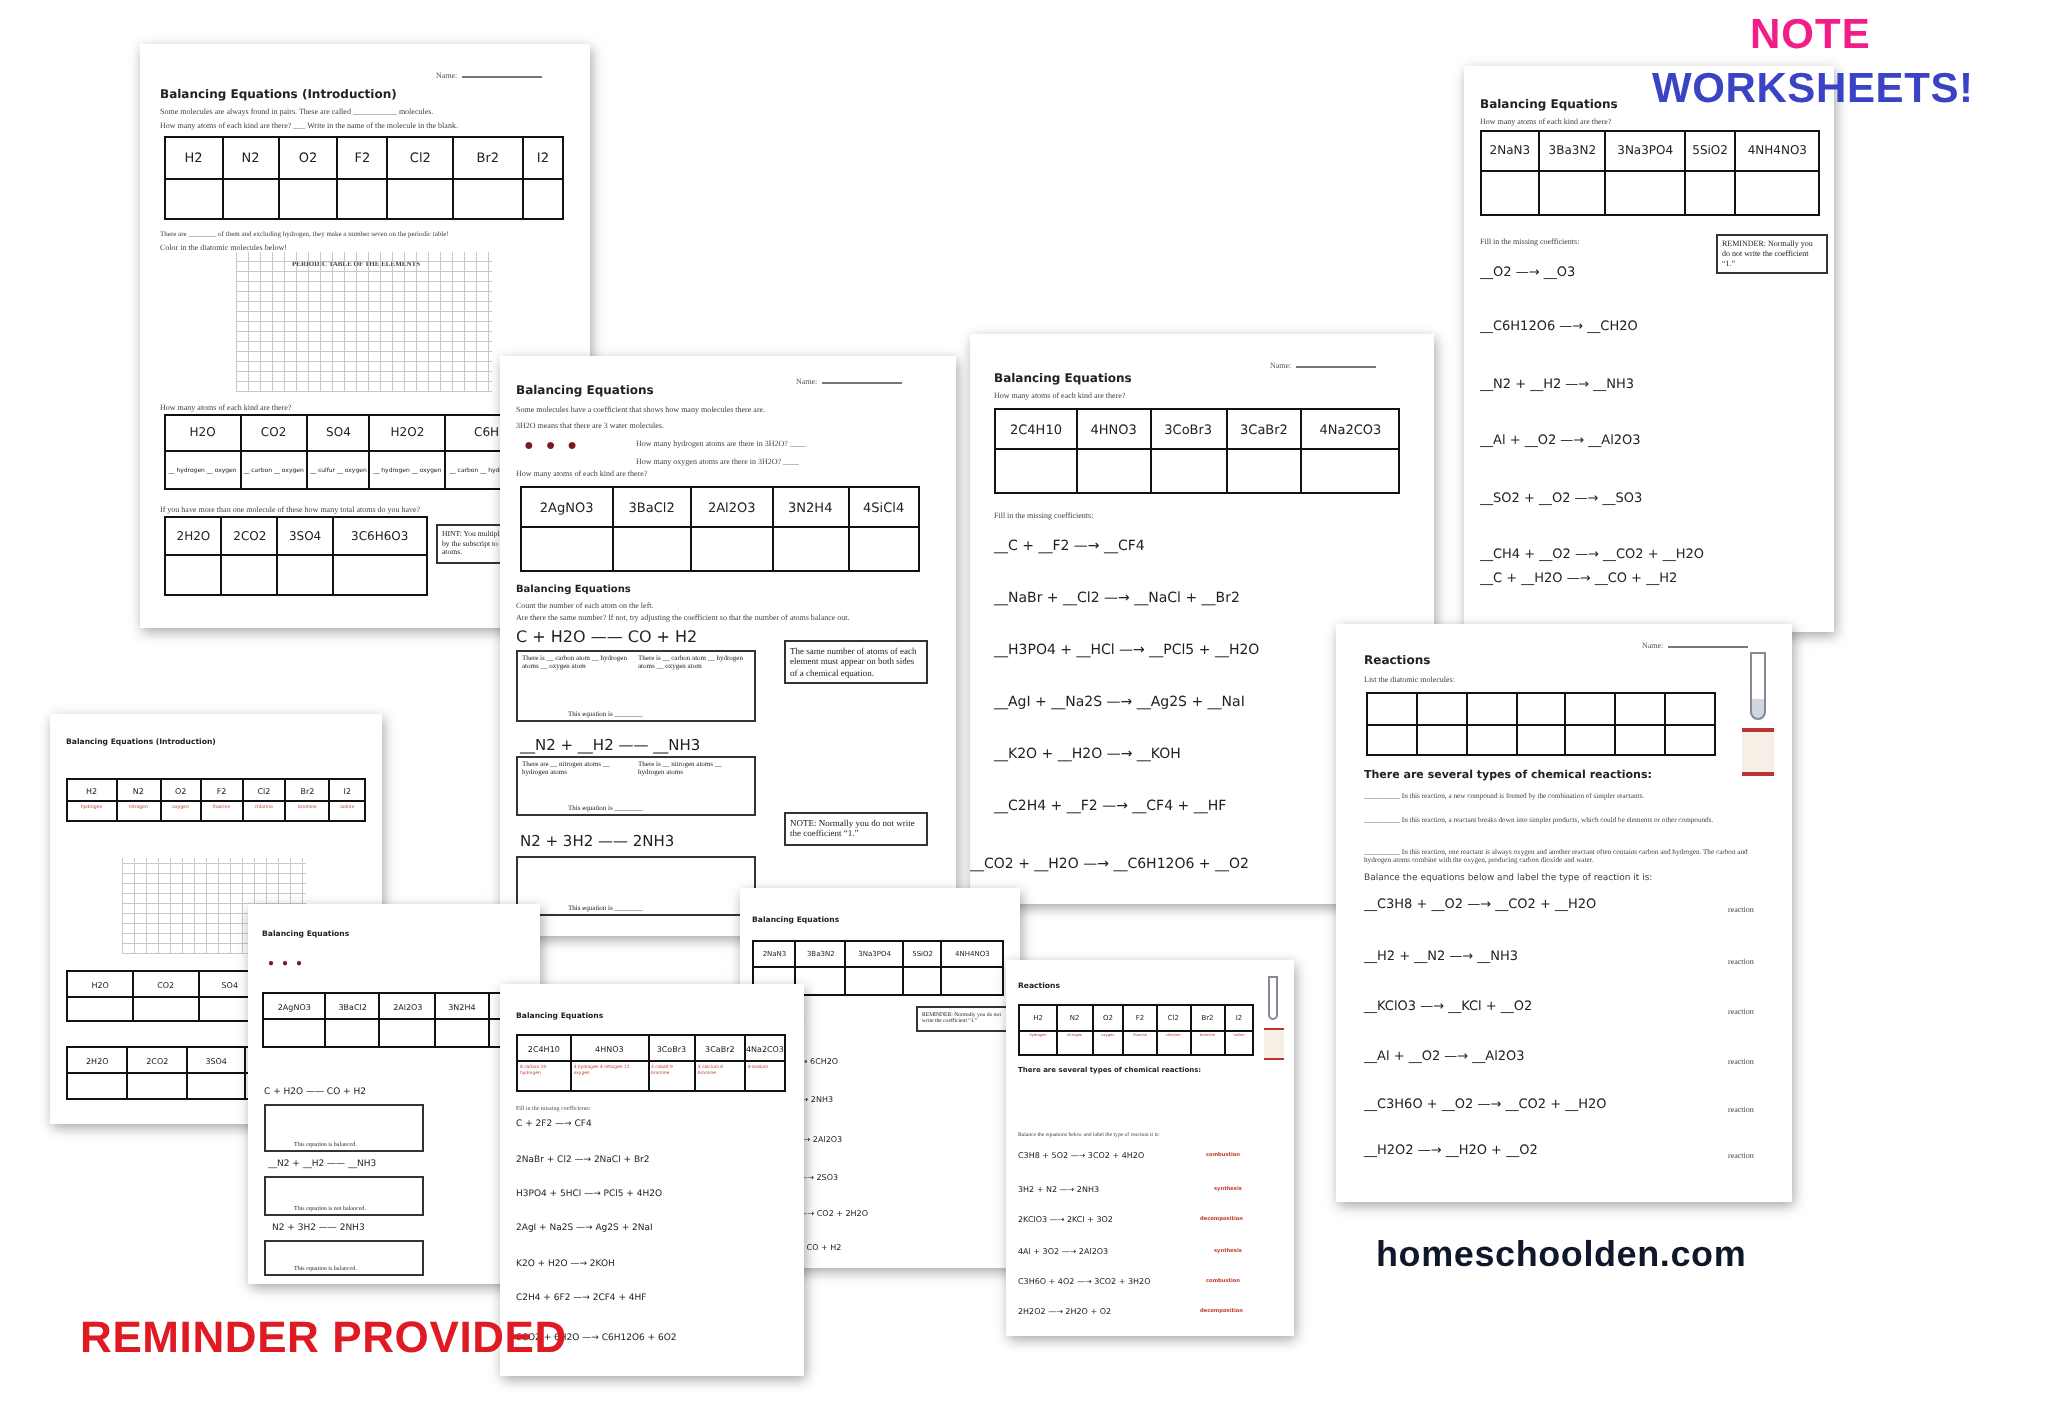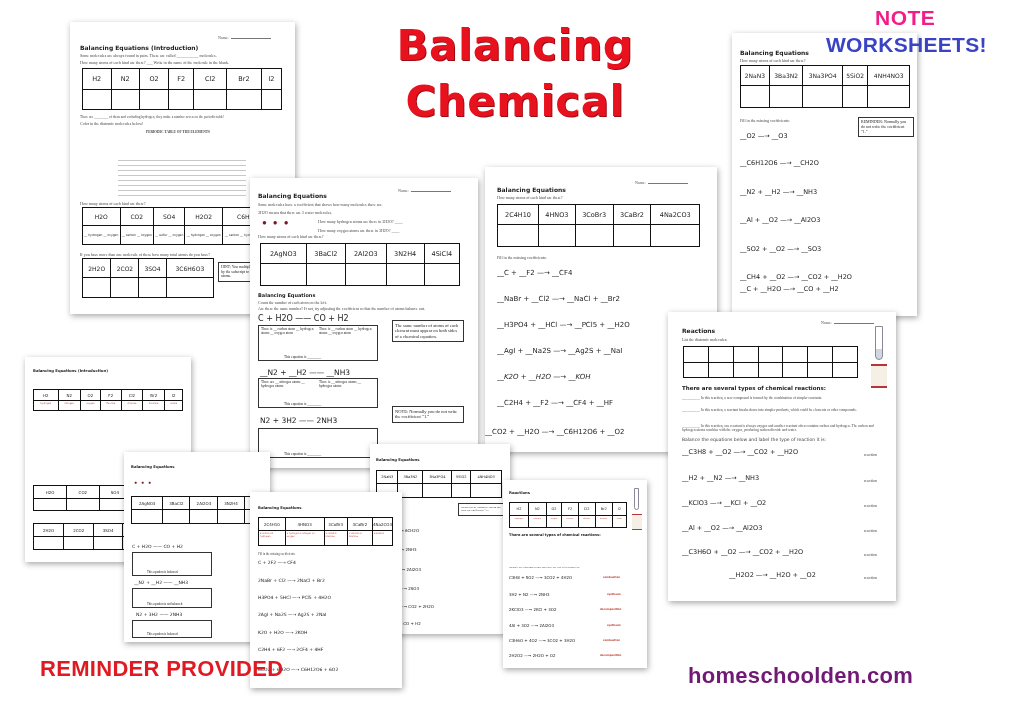--- a/index.html
+++ b/index.html
@@ -28,21 +28,21 @@
 
   .title-main {
     position: absolute; left: 300px; top: 18px; width: 430px; text-align: center;
     font-family: "DejaVu Sans", sans-serif; font-weight: bold; color: #e8121f;
     font-size: 42px; line-height: 56px; letter-spacing: 0.5px;
     text-shadow: 1px 1px 0 #9a0d14;
   }
   .free { position: absolute; left: 875px; top: 6px; font-family: "Liberation Sans", sans-serif; font-weight: bold; font-size: 21px; color: #f21d88; letter-spacing: 0.5px;}
   .worksheets { position: absolute; left: 826px; top: 33px; font-family: "Liberation Sans", sans-serif; font-weight: bold; font-size: 21px; color: #3b43c5; letter-spacing: 0.3px;}
   .answers { position: absolute; left: 40px; top: 656px; font-family: "Liberation Sans", sans-serif; font-weight: bold; font-size: 22px; color: #e01a22; letter-spacing: 0.3px; }
-  .site { position: absolute; left: 688px; top: 663px; font-family: "Liberation Sans", sans-serif; font-weight: bold; font-size: 22px; color: #701a75; letter-spacing: 0.3px; }
+  .site { position: absolute; left: 688px; top: 617px; font-family: "Liberation Sans", sans-serif; font-weight: bold; font-size: 18px; color: #0f172a; letter-spacing: 0.3px; }
 </style>
 </head>
 <body>
 
 <div class="sheet" style="left:732px;top:33px;width:185px;height:283px;">
   <div class="ttl" style="left:8px;top:16px;">Balancing Equations</div>
   <div class="tiny" style="left:8px;top:25px;">How many atoms of each kind are there?</div>
   <table style="left:8px;top:32px;width:170px;height:43px;">
     <tbody>
         <tr style="height:20px;">
@@ -162,21 +162,21 @@
           <td></td>
           <td></td>
         </tr>
   </tbody>
     </table>
   <div class="tiny" style="left:12px;top:88px;">Fill in the missing coefficients:</div>
   <div class="eq" style="left:12px;top:102px;font-size:7px;">__C + __F2 —→ __CF4</div>
   <div class="eq" style="left:12px;top:128px;font-size:7px;">__NaBr + __Cl2 —→ __NaCl + __Br2</div>
   <div class="eq" style="left:12px;top:154px;font-size:7px;">__H3PO4 + __HCl —→ __PCl5 + __H2O</div>
   <div class="eq" style="left:12px;top:180px;font-size:7px;">__AgI + __Na2S —→ __Ag2S + __NaI</div>
-  <div class="eq" style="left:12px;top:206px;font-size:7px;font-style:italic;">__K2O + __H2O —→ __KOH</div>
+  <div class="eq" style="left:12px;top:206px;font-size:7px;">__K2O + __H2O —→ __KOH</div>
   <div class="eq" style="left:12px;top:232px;font-size:7px;">__C2H4 + __F2 —→ __CF4 + __HF</div>
   <div class="eq" style="left:0;top:261px;font-size:7px;">__CO2 + __H2O —→ __C6H12O6 + __O2</div>
 </div>
 
 <div class="sheet" style="left:250px;top:178px;width:228px;height:290px;">
   <div class="name" style="left:148px;top:10px;">Name:</div>
   <div class="ttl" style="left:8px;top:14px;">Balancing Equations</div>
   <div class="tiny" style="left:8px;top:24px;">Some molecules have a coefficient that shows how many molecules there are.</div>
   <div class="tiny" style="left:8px;top:32px;">3H2O means that there are 3 water molecules.</div>
   <div style="position:absolute;left:12px;top:40px;width:40px;height:10px;font-size:8px;color:#7a1822;letter-spacing:6px;">●●●</div>
@@ -255,21 +255,21 @@
   <div class="ttl" style="left:14px;top:73px;font-size:5.5px;">There are several types of chemical reactions:</div>
   <div class="tiny" style="left:14px;top:84px;font-size:3.6px;">__________ In this reaction, a new compound is formed by the combination of simpler reactants.</div>
   <div class="tiny" style="left:14px;top:96px;font-size:3.6px;white-space:normal;width:200px;">__________ In this reaction, a reactant breaks down into simpler products, which could be elements or other compounds.</div>
   <div class="tiny" style="left:14px;top:112px;font-size:3.6px;white-space:normal;width:200px;">__________ In this reaction, one reactant is always oxygen and another reactant often contains carbon and hydrogen. The carbon and hydrogen atoms combine with the oxygen, producing carbon dioxide and water.</div>
   <div class="tiny" style="left:14px;top:125px;font-size:4.5px;font-family:'DejaVu Sans',sans-serif;">Balance the equations below and label the type of reaction it is:</div>
   <div class="eq" style="left:14px;top:136px;font-size:6.5px;">__C3H8 + __O2 —→ __CO2 + __H2O</div>
   <div class="eq" style="left:14px;top:162px;font-size:6.5px;">__H2 + __N2 —→ __NH3</div>
   <div class="eq" style="left:14px;top:187px;font-size:6.5px;">__KClO3 —→ __KCl + __O2</div>
   <div class="eq" style="left:14px;top:212px;font-size:6.5px;">__Al + __O2 —→ __Al2O3</div>
   <div class="eq" style="left:14px;top:236px;font-size:6.5px;">__C3H6O + __O2 —→ __CO2 + __H2O</div>
-  <div class="eq" style="left:14px;top:259px;font-size:6.5px;margin-left:47px;">__H2O2 —→ __H2O + __O2</div>
+  <div class="eq" style="left:14px;top:259px;font-size:6.5px;">__H2O2 —→ __H2O + __O2</div>
   <div class="tiny" style="left:196px;top:140px;">reaction</div>
   <div class="tiny" style="left:196px;top:166px;">reaction</div>
   <div class="tiny" style="left:196px;top:191px;">reaction</div>
   <div class="tiny" style="left:196px;top:216px;">reaction</div>
   <div class="tiny" style="left:196px;top:240px;">reaction</div>
   <div class="tiny" style="left:196px;top:263px;">reaction</div>
 </div>
 
 <div class="sheet" style="left:25px;top:357px;width:166px;height:205px;">
   <div class="ttl" style="left:8px;top:11px;font-size:3.8px;">Balancing Equations (Introduction)</div>
@@ -462,18 +462,17 @@
   <div class="eq" style="left:97px;top:128px;font-size:2.6px;color:#c0392b;font-weight:bold;">decomposition</div>
   <div class="eq" style="left:6px;top:143px;font-size:4px;">4Al + 3O2 —→ 2Al2O3</div>
   <div class="eq" style="left:104px;top:144px;font-size:2.6px;color:#c0392b;font-weight:bold;">synthesis</div>
   <div class="eq" style="left:6px;top:158px;font-size:4px;">C3H6O + 4O2 —→ 3CO2 + 3H2O</div>
   <div class="eq" style="left:100px;top:159px;font-size:2.6px;color:#c0392b;font-weight:bold;">combustion</div>
   <div class="eq" style="left:6px;top:173px;font-size:4px;">2H2O2 —→ 2H2O + O2</div>
   <div class="eq" style="left:97px;top:174px;font-size:2.6px;color:#c0392b;font-weight:bold;">decomposition</div>
 </div>
 
 <div class="title-main">
-  <div>Balancing Chemical</div>
 </div>
 <div class="free">NOTE</div>
 <div class="worksheets">WORKSHEETS!</div>
 <div class="answers">REMINDER PROVIDED</div>
 <div class="site">homeschoolden.com</div>
 
 </body></html>

